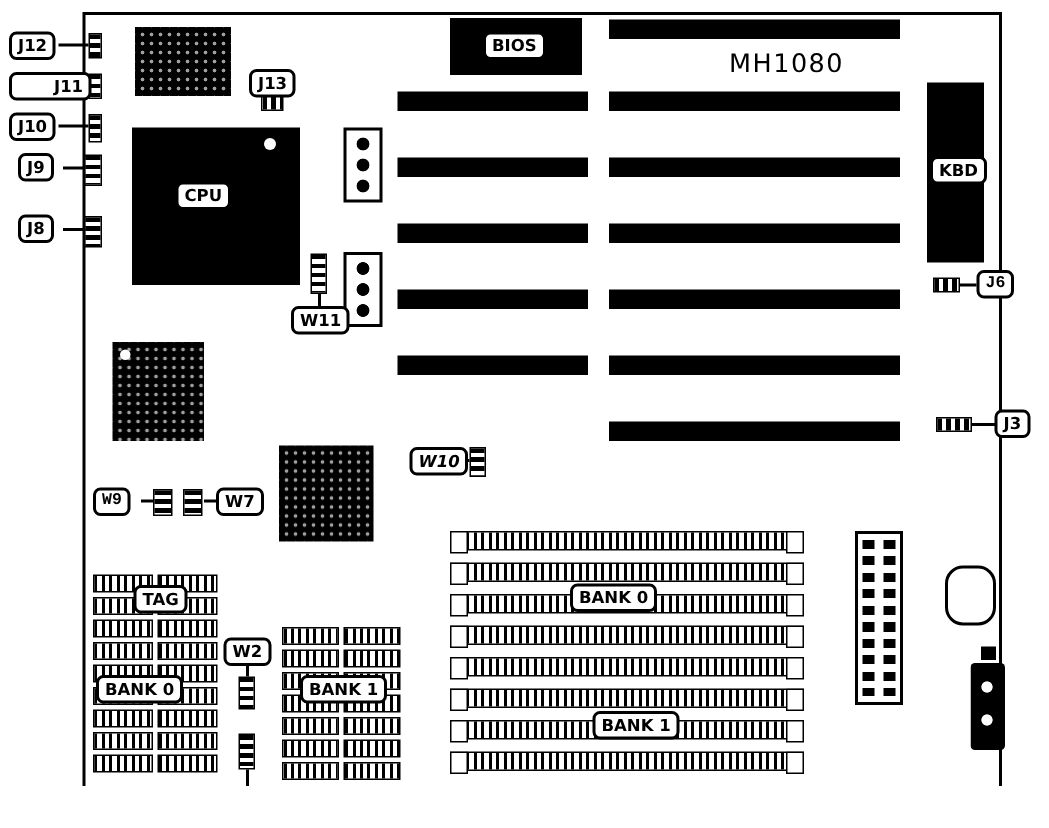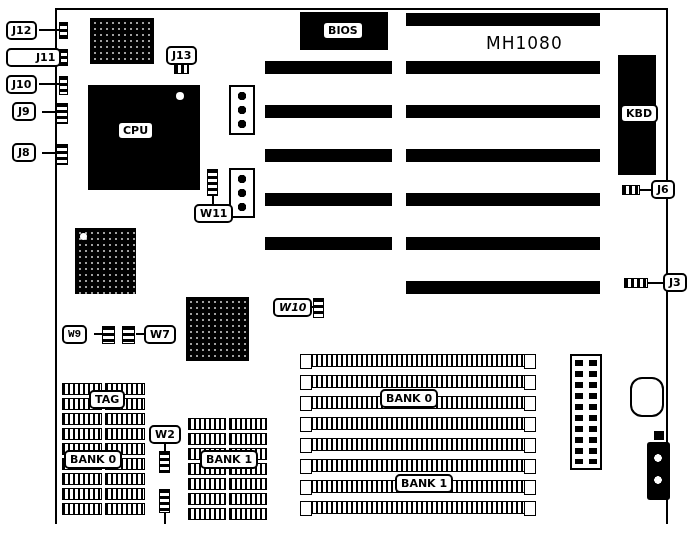--- a/index.html
+++ b/index.html
@@ -118,21 +118,21 @@
 
   <div class="pinv" style="left:207px;top:169px;width:11px;height:27px;"></div>
   <div class="linev" style="left:212px;top:196px;height:9px;"></div>
   <div class="label" style="left:194px;top:204px;">W11</div>
 
   <div class="chip" style="left:618px;top:55px;width:38px;height:120px;"></div>
   <div class="label" style="left:620px;top:104px;">KBD</div>
 
   <div class="pinh" style="left:622px;top:185px;width:18px;height:10px;"></div>
   <div class="lineh" style="left:640px;top:189px;width:11px;"></div>
-  <div class="label" style="left:651px;top:180px;">J6</div>
+  <div class="label" style="left:651px;top:180px;font-family:Liberation Mono, monospace;">J6</div>
 
   <div class="pinh" style="left:624px;top:278px;width:24px;height:10px;"></div>
   <div class="lineh" style="left:648px;top:282px;width:16px;"></div>
   <div class="label" style="left:663px;top:273px;">J3</div>
 
   <div class="chipdots" style="left:75px;top:228px;width:61px;height:66px;"></div>
   <div class="pin1" style="left:80px;top:233px;width:7px;height:7px;"></div>
   <div class="chipdots" style="left:186px;top:297px;width:63px;height:64px;"></div>
 
   <div class="label" style="left:273px;top:298px;font-style:italic;">W10</div>

